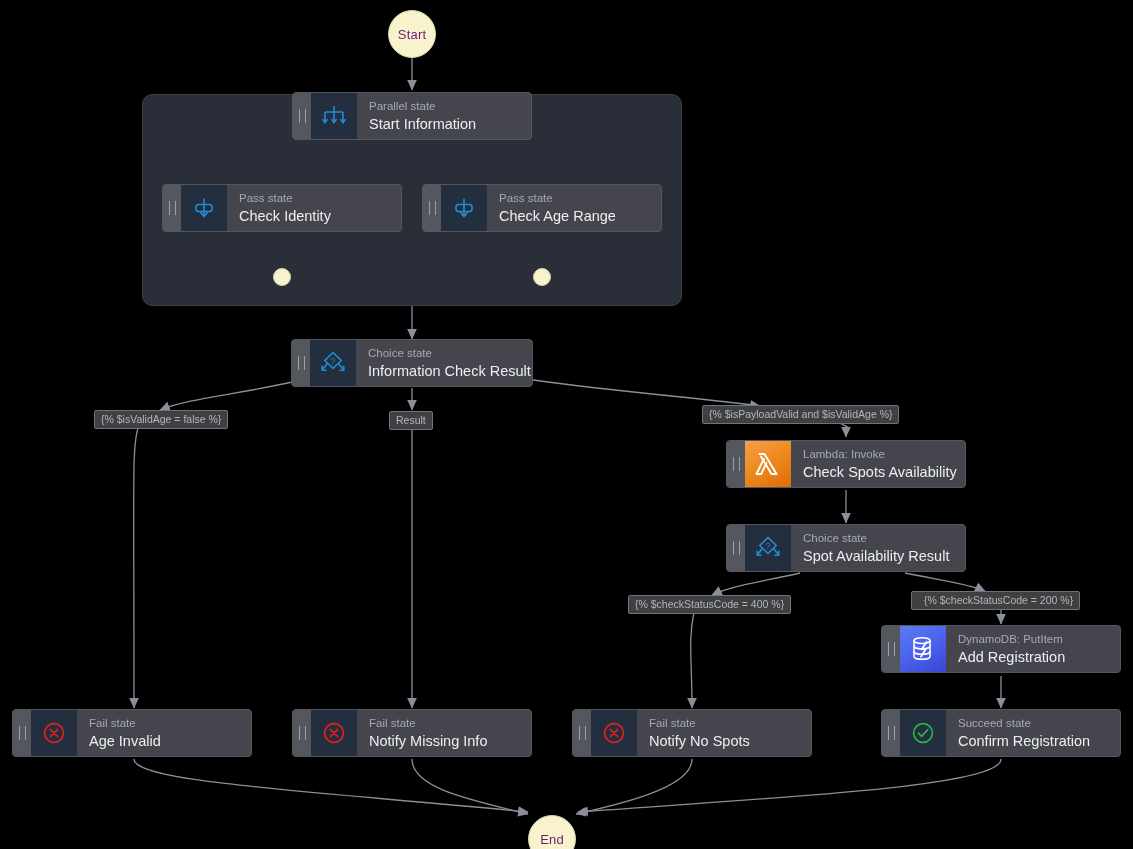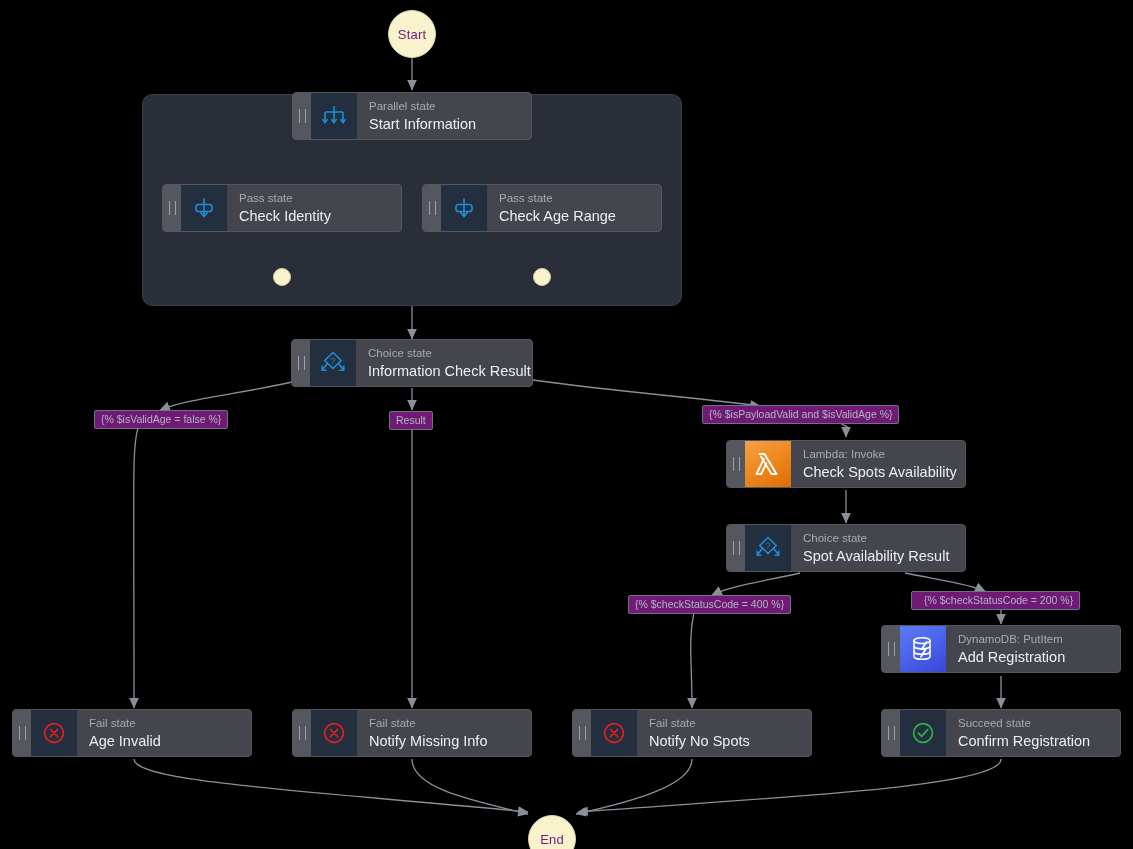--- a/index.html
+++ b/index.html
@@ -52,21 +52,21 @@
   .iconbox.dynamo{background:linear-gradient(150deg,#5b7cf5 0%,#4b62ea 50%,#3b45d6 100%);}
   .labels{
     flex:1 1 auto;display:flex;flex-direction:column;justify-content:center;
     padding:0 12px;min-width:0;
   }
   .kind{font-size:11.5px;color:#a6aab0;line-height:1.25;margin-bottom:1px;white-space:nowrap;}
   .title{font-size:14.5px;color:#eceff1;line-height:1.25;white-space:nowrap;}
 
   
   .cond{
-    position:absolute;background:#701a75;border:1px solid #6b7384;
+    position:absolute;background:#404040;border:1px solid #6b7384;
     border-radius:2px;color:#aeb6c2;font-size:10.5px;
     padding:2px 6px;white-space:nowrap;box-sizing:border-box;
     line-height:1.2;
   }
 </style>
 </head>
 <body>
 
 <div id="canvas">
 

